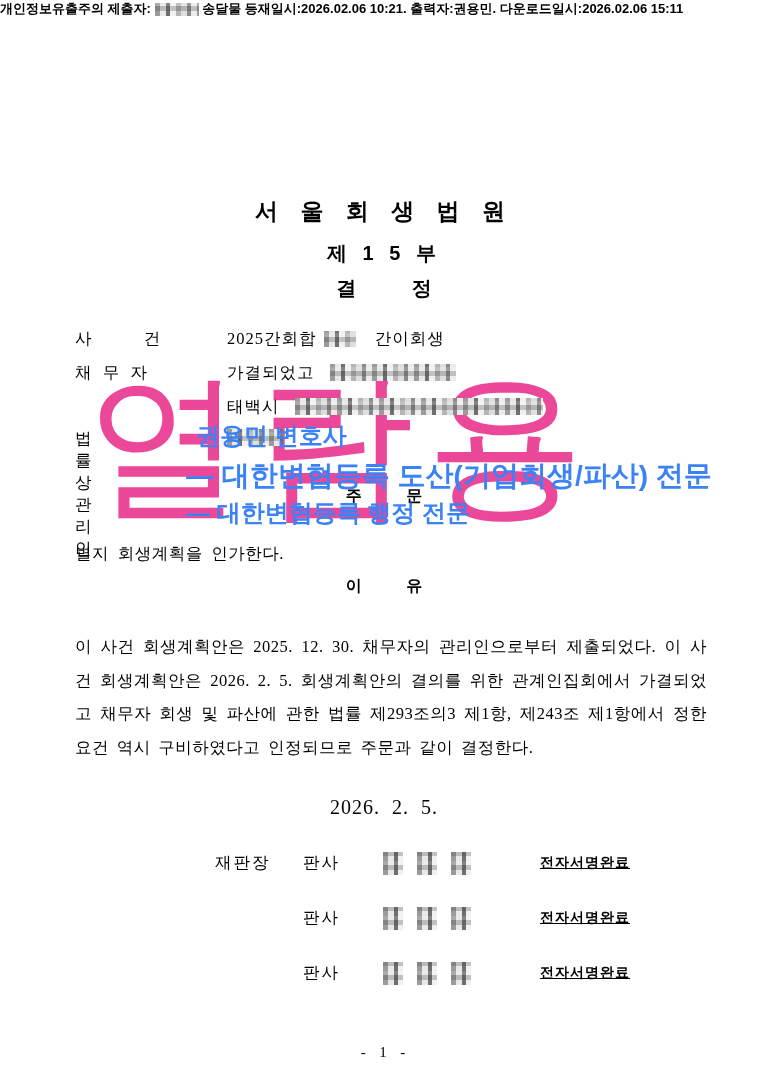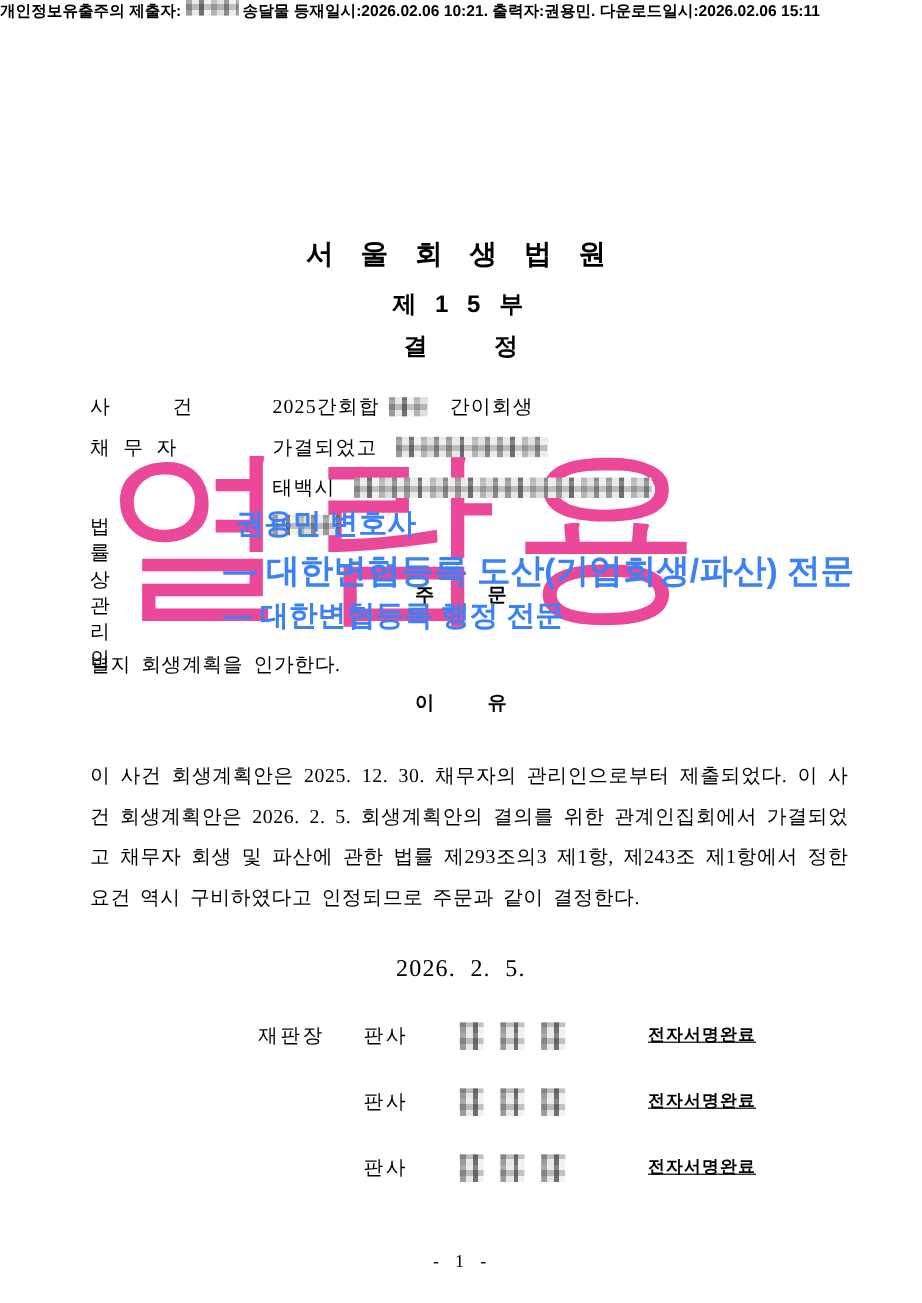--- a/index.html
+++ b/index.html
@@ -28,21 +28,21 @@
     white-space:nowrap;
     font-family:"Liberation Sans","DejaVu Sans",sans-serif;
   }
 
   .layer1 { z-index:1;margin-top:26px; }
 
   
   .doc-header {
     top:27px; left:36px;
     font-size:13px; font-weight:700;
-    display:flex; align-items:flex-start;
+    display:flex; align-items:center;
     z-index:1;
   }
 
   
   .mosaic {
     display:inline-block;
     vertical-align:-3px;
     background:
       repeating-linear-gradient(0deg,
         rgba(255,255,255,0) 0 5px, rgba(70,70,70,0.28) 5px 10px, rgba(255,255,255,0.15) 10px 14px),

